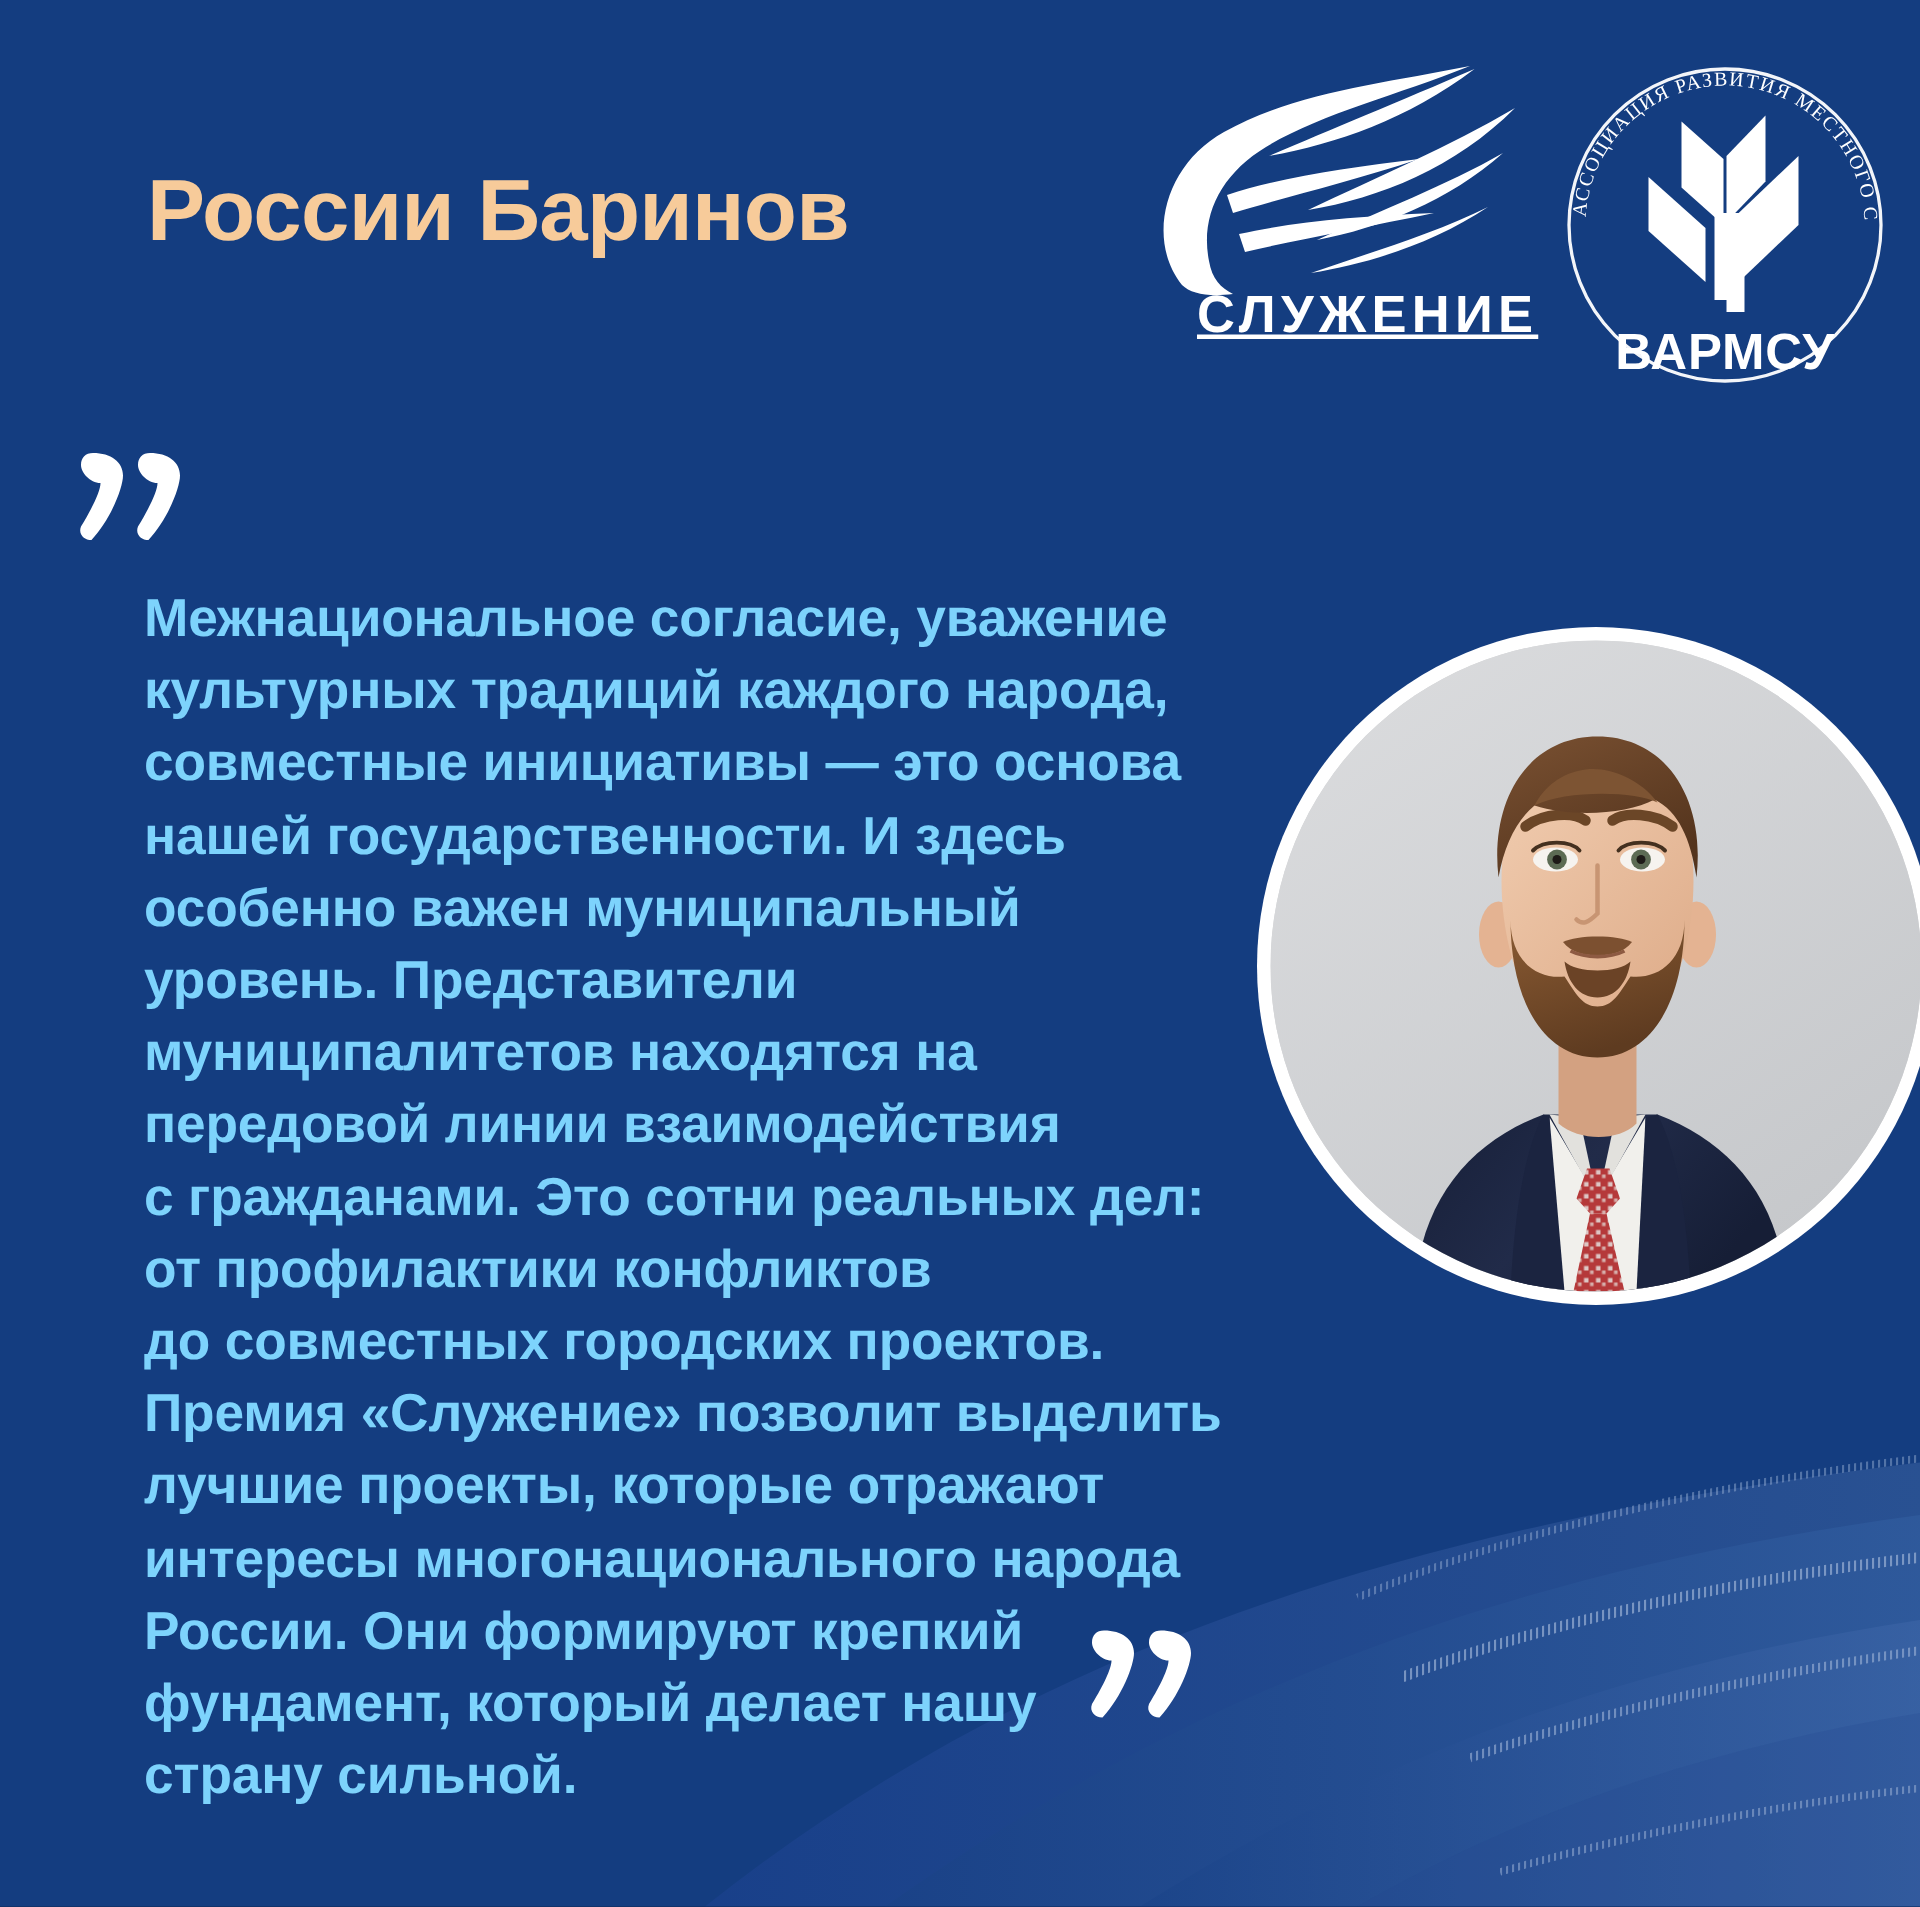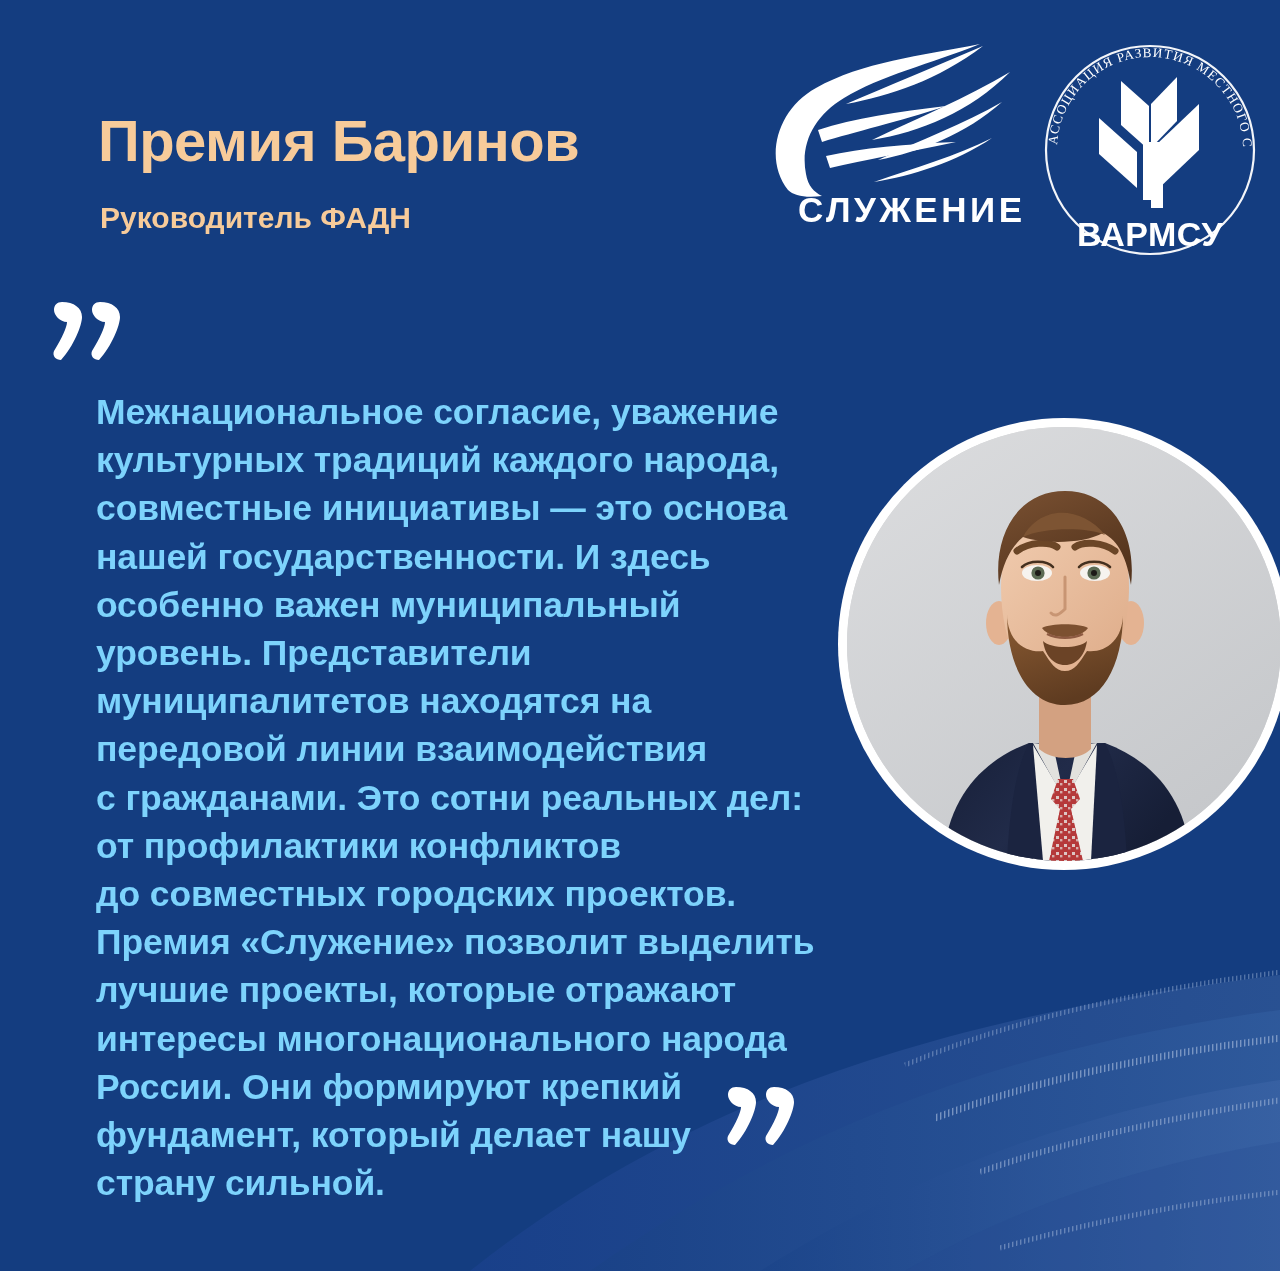--- a/index.html
+++ b/index.html
@@ -51,20 +51,21 @@
   .logo-sluzhenie .wordmark {
     position:absolute;
     left:28px; top:152px;
     width:100%;
     font-size:35px;
     font-weight:bold;
     color:#ffffff;
     letter-spacing:3.5px;
     line-height:1;
     white-space:nowrap;
+    text-decoration:underline;
   }
 
   .logo-varmsu {
     position:absolute;
     left:1037px; top:22px;
     width:226px; height:240px;
   }
 
   
   .quote-open {
@@ -141,22 +142,21 @@
       <path d="M760,1271 C920,1170 1080,1110 1280,1080 L1280,1271 Z" fill="url(#wgA)" opacity="0.75"></path>
       <path d="M905,1271 C1020,1205 1140,1165 1280,1142 L1280,1271 Z" fill="#24499040"></path>
 
       <path d="M935,1118 C1030,1082 1160,1052 1282,1038" stroke="url(#hatch)" stroke-width="7" fill="none" opacity="0.9"></path>
       <path d="M980,1172 C1070,1140 1180,1115 1282,1100" stroke="url(#hatch)" stroke-width="6" fill="none" opacity="0.8"></path>
       <path d="M1000,1248 C1090,1222 1190,1202 1282,1192" stroke="url(#hatch)" stroke-width="5" fill="none" opacity="0.7"></path>
       <path d="M905,1065 C1010,1020 1150,988 1282,972" stroke="url(#hatch)" stroke-width="5" fill="none" opacity="0.6"></path>
     </g>
   </svg>
 
-  <div class="person-name">Премия Баринов</div>
-  <div class="person-role">Руководитель ФАДН</div>
+  <div class="person-name">России Баринов</div>
 
   <div class="logo-sluzhenie">
     <svg class="wing" width="265" height="160" viewBox="0 0 265 160">
       <g fill="#ffffff">
         <path d="M18,150 C-6,120 6,70 46,48 C92,22 150,16 210,4 C160,24 110,36 74,58 C44,76 30,104 36,134 C38,146 44,152 52,156 C36,158 24,156 18,150 Z"></path>
         <path d="M213,6 C168,40 120,56 76,64 C118,46 162,28 213,6 Z"></path>
         <path d="M240,32 C200,72 150,92 102,100 C148,78 196,58 240,32 Z"></path>
         <path d="M232,62 C196,94 150,112 108,120 C150,100 194,84 232,62 Z"></path>
         <path d="M222,98 C186,122 142,136 104,142 C144,128 186,116 222,98 Z"></path>
         <path d="M48,90 C84,78 128,72 176,66 C128,82 84,92 52,102 Z"></path>

